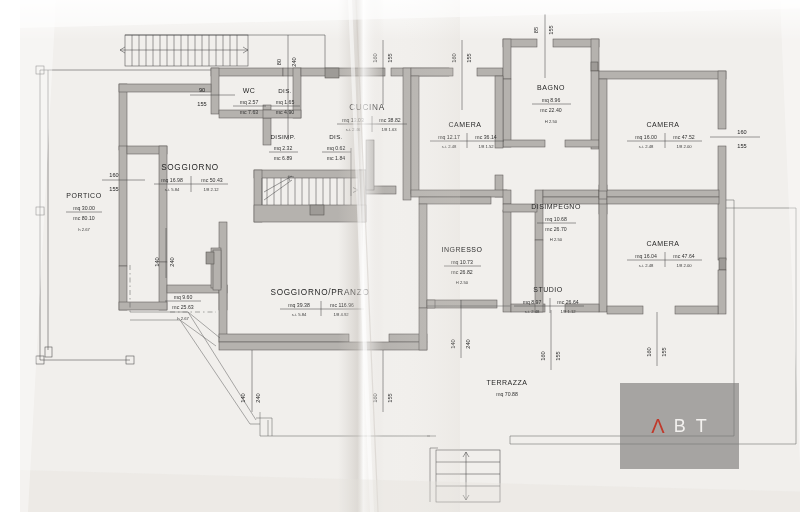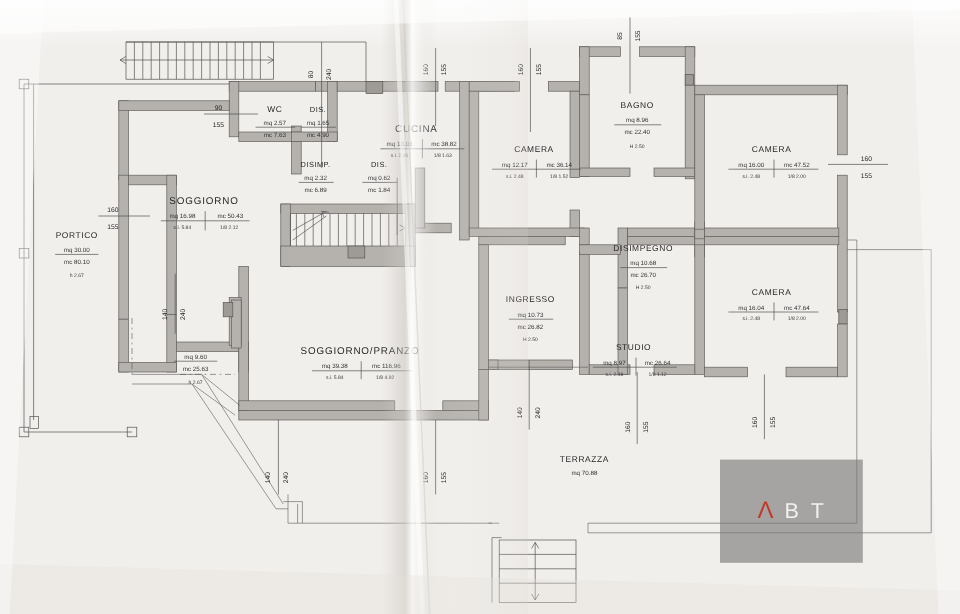--- a/index.html
+++ b/index.html
@@ -1,18 +1,18 @@
 <!DOCTYPE html>
 <html><head>
 <meta charset="utf-8">
 <style>
   html,body{margin:0;padding:0;background:#fff;}
   body{width:800px;height:512px;overflow:hidden;
        font-family:"Liberation Sans","DejaVu Sans",sans-serif;}
-  #plan{position:relative;width:668px;height:512px;background:#f2f0ee;}
+  #plan{position:relative;width:668px;height:512px;background:#f2f0ee;margin-left:20px;}
   #plan svg{position:absolute;left:0;top:0;}
   .lbl{font-family:"Liberation Sans","DejaVu Sans",sans-serif;fill:#2a2a2a;}
   .roomname{font-size:8.2px;letter-spacing:.7px;text-anchor:middle;fill:#262626;}
   .roomname.sm{font-size:7px;letter-spacing:.5px;}
   .roomname.xs{font-size:6.2px;letter-spacing:.4px;}
   .meas{font-size:5.2px;text-anchor:middle;fill:#333;}
   .meas.tiny{font-size:4.2px;fill:#3a3a3a;}
   .dimtxt{font-size:5.6px;text-anchor:middle;fill:#1f1f1f;}
   .hair{stroke:#4a4a4a;stroke-width:.55;fill:none;}
   .hair2{stroke:#5a5a5a;stroke-width:.5;fill:none;}

